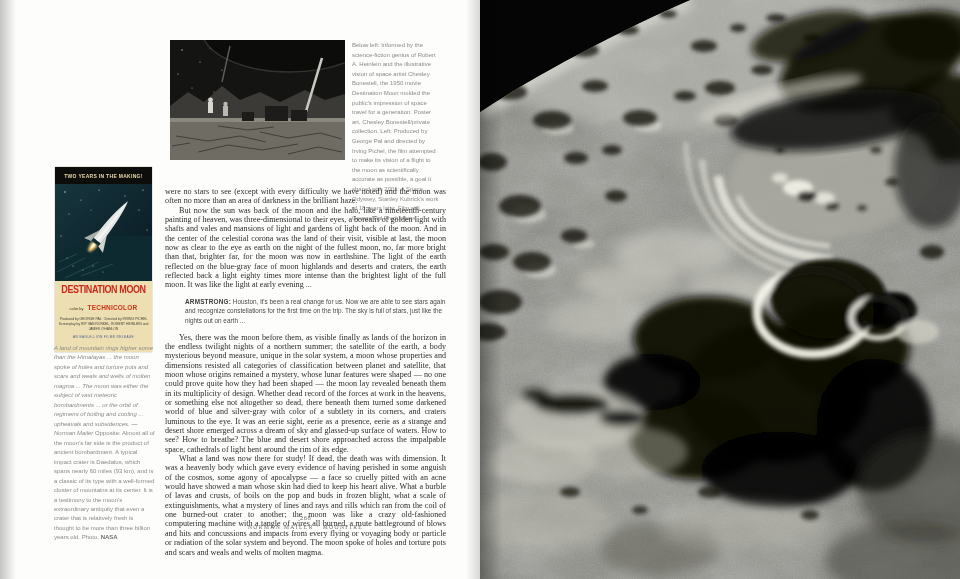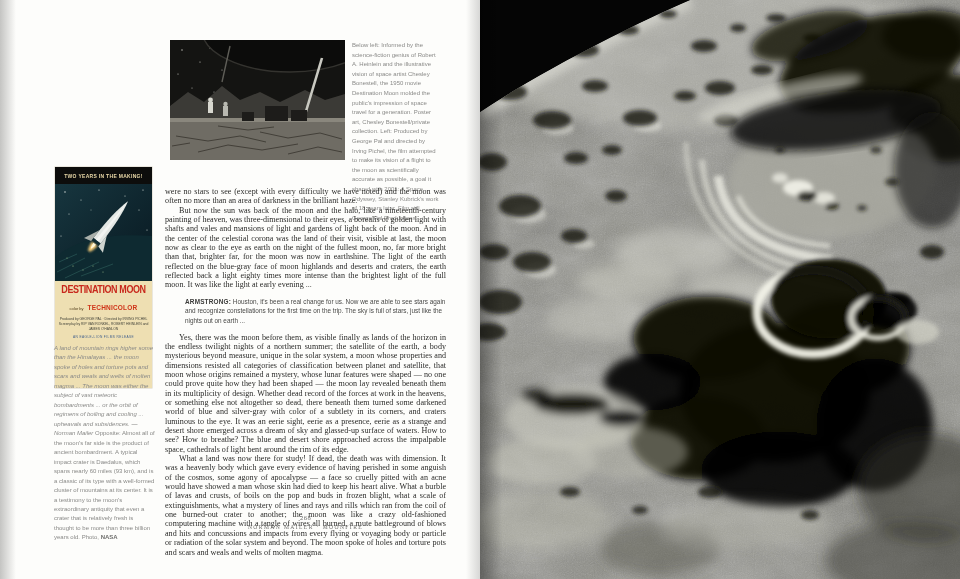--- a/index.html
+++ b/index.html
@@ -11,21 +11,21 @@
   .edge-left{position:absolute;left:0;top:0;width:16px;height:579px;
              background:linear-gradient(90deg, rgba(90,90,88,.35), rgba(90,90,88,0));}
   .edge-spine{position:absolute;right:0;top:0;width:14px;height:579px;
              background:linear-gradient(270deg, rgba(40,40,40,.18), rgba(40,40,40,0));}
 
   .film-still{position:absolute;left:170px;top:40px;width:175px;height:120px;display:block;}
   .film-caption{position:absolute;left:352px;top:41px;width:88px;
                 font-family:"Liberation Sans", sans-serif;font-size:6px;line-height:1.6;
                 color:#8a8a88;text-align:left;}
 
-  .poster{position:absolute;left:55px;top:167px;width:97px;height:221px;background:#eedfb2;
+  .poster{position:absolute;left:55px;top:167px;width:97px;height:185px;background:#eedfb2;
           box-shadow:0 0 0 .5px #d8d2c2;display:flex;flex-direction:column;}
   .poster-tagline{height:17px;background:#0d0d0c;color:#ead9a8;text-align:center;
           font-family:"Liberation Sans", sans-serif;font-weight:bold;font-size:5px;
           letter-spacing:.3px;line-height:19px;}
   .poster-art{width:97px;height:97px;display:block;}
   .poster-bottom{flex:1;background:#eedfb2;text-align:center;padding-top:2px;}
   .poster-title{font-family:"Liberation Sans", sans-serif;font-weight:bold;font-size:9px;
           letter-spacing:-.4px;color:#c8281c;transform:scaleY(1.25);transform-origin:top;}
   .poster-color-line{margin-top:3px;color:#7a2a1a;}
   .poster-color-prefix{font-family:"Liberation Sans", sans-serif;font-size:4px;color:#55401e;}

